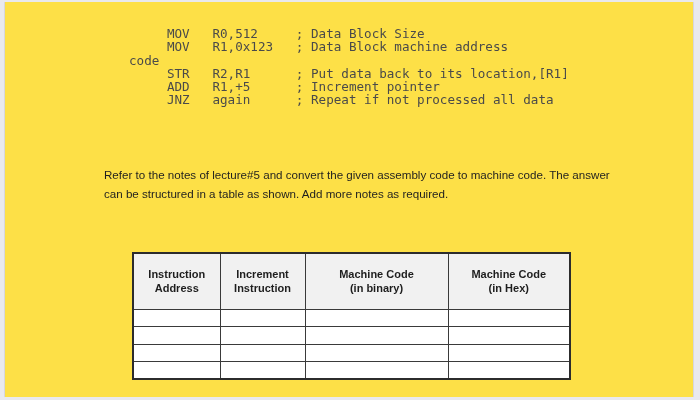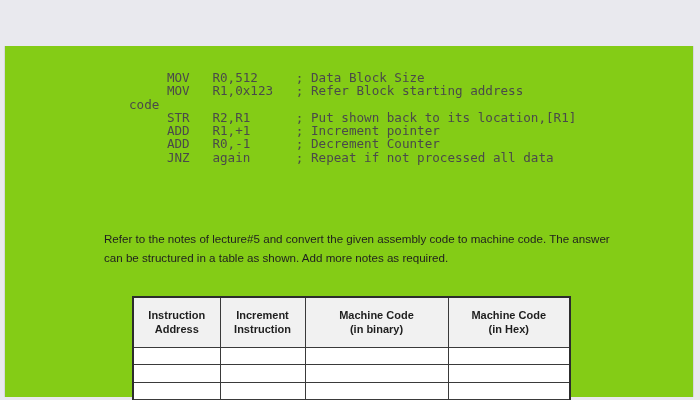--- a/index.html
+++ b/index.html
@@ -6,58 +6,57 @@
   html, body { width: 700px; height: 400px; }
   body {
     position: relative;
     overflow: hidden;
     background: #e9e9ee;              
     font-family: "Liberation Sans", sans-serif;
   }
   .paper {
     position: absolute;
     left: 4px; top: 2px; right: 6px; bottom: 3px;
-    background: #84cc16;
+    background: #fde047;
     border-left: 1px solid #d6d6de;
     border-right: 1px solid #d6d6de;
-    margin-top: 44px;
   }
   
   .code-block {
     position: absolute;
     left: 124px; top: 25px;
     font-family: "DejaVu Sans Mono", "Liberation Mono", monospace;
     font-size: 12.6px;
     line-height: 13.25px;
     color: #4a4a4a;
   }
   .code-line { white-space: pre; }
   
   .instructions {
     position: absolute;
-    left: 99px; top: 184px;
+    left: 99px; top: 164px;
     font-size: 11.6px;
     line-height: 18.6px;
     color: #1f1f1f;
   }
   
   .mc-table {
     position: absolute;
     left: 127px; top: 250px;
     border-collapse: collapse;
     table-layout: fixed;
     border: 2px solid #2c2c2c;
   }
   .mc-table th, .mc-table td {
     border: 1px solid #3a3a3a;
     padding: 0;
   }
   .mc-table th {
     background: #f1f1f1;
-    height: 50px;
+    height: 56px;
     font-size: 11px;
     line-height: 14.5px;
     font-weight: 600;
     color: #1e1e1e;
     text-align: center;
     vertical-align: middle;
     white-space: pre-line;
     font-family: "Liberation Sans", sans-serif;
   }
   .mc-table td {
@@ -65,25 +64,24 @@
     background: #ffffff;
   }
 </style>
 </head>
 <body>
 
 <div class="paper">
 
   <div class="code-block">
     <div class="code-line">     MOV   R0,512     ; Data Block Size</div>
-    <div class="code-line">     MOV   R1,0x123   ; Refer Block starting address</div>
+    <div class="code-line">     MOV   R1,0x123   ; Data Block machine address</div>
     <div class="code-line">code</div>
-    <div class="code-line">     STR   R2,R1      ; Put shown back to its location,[R1]</div>
-    <div class="code-line">     ADD   R1,+1      ; Increment pointer</div>
-    <div class="code-line">     ADD   R0,-1      ; Decrement Counter</div>
+    <div class="code-line">     STR   R2,R1      ; Put data back to its location,[R1]</div>
+    <div class="code-line">     ADD   R1,+5      ; Increment pointer</div>
     <div class="code-line">     JNZ   again      ; Repeat if not processed all data</div>
   </div>
 
   <div class="instructions">
     <div>Refer to the notes of lecture#5 and convert the given assembly code to machine code. The answer</div>
     <div>can be structured in a table as shown. Add more notes as required.</div>
   </div>
 
   <table class="mc-table">
     <colgroup>

